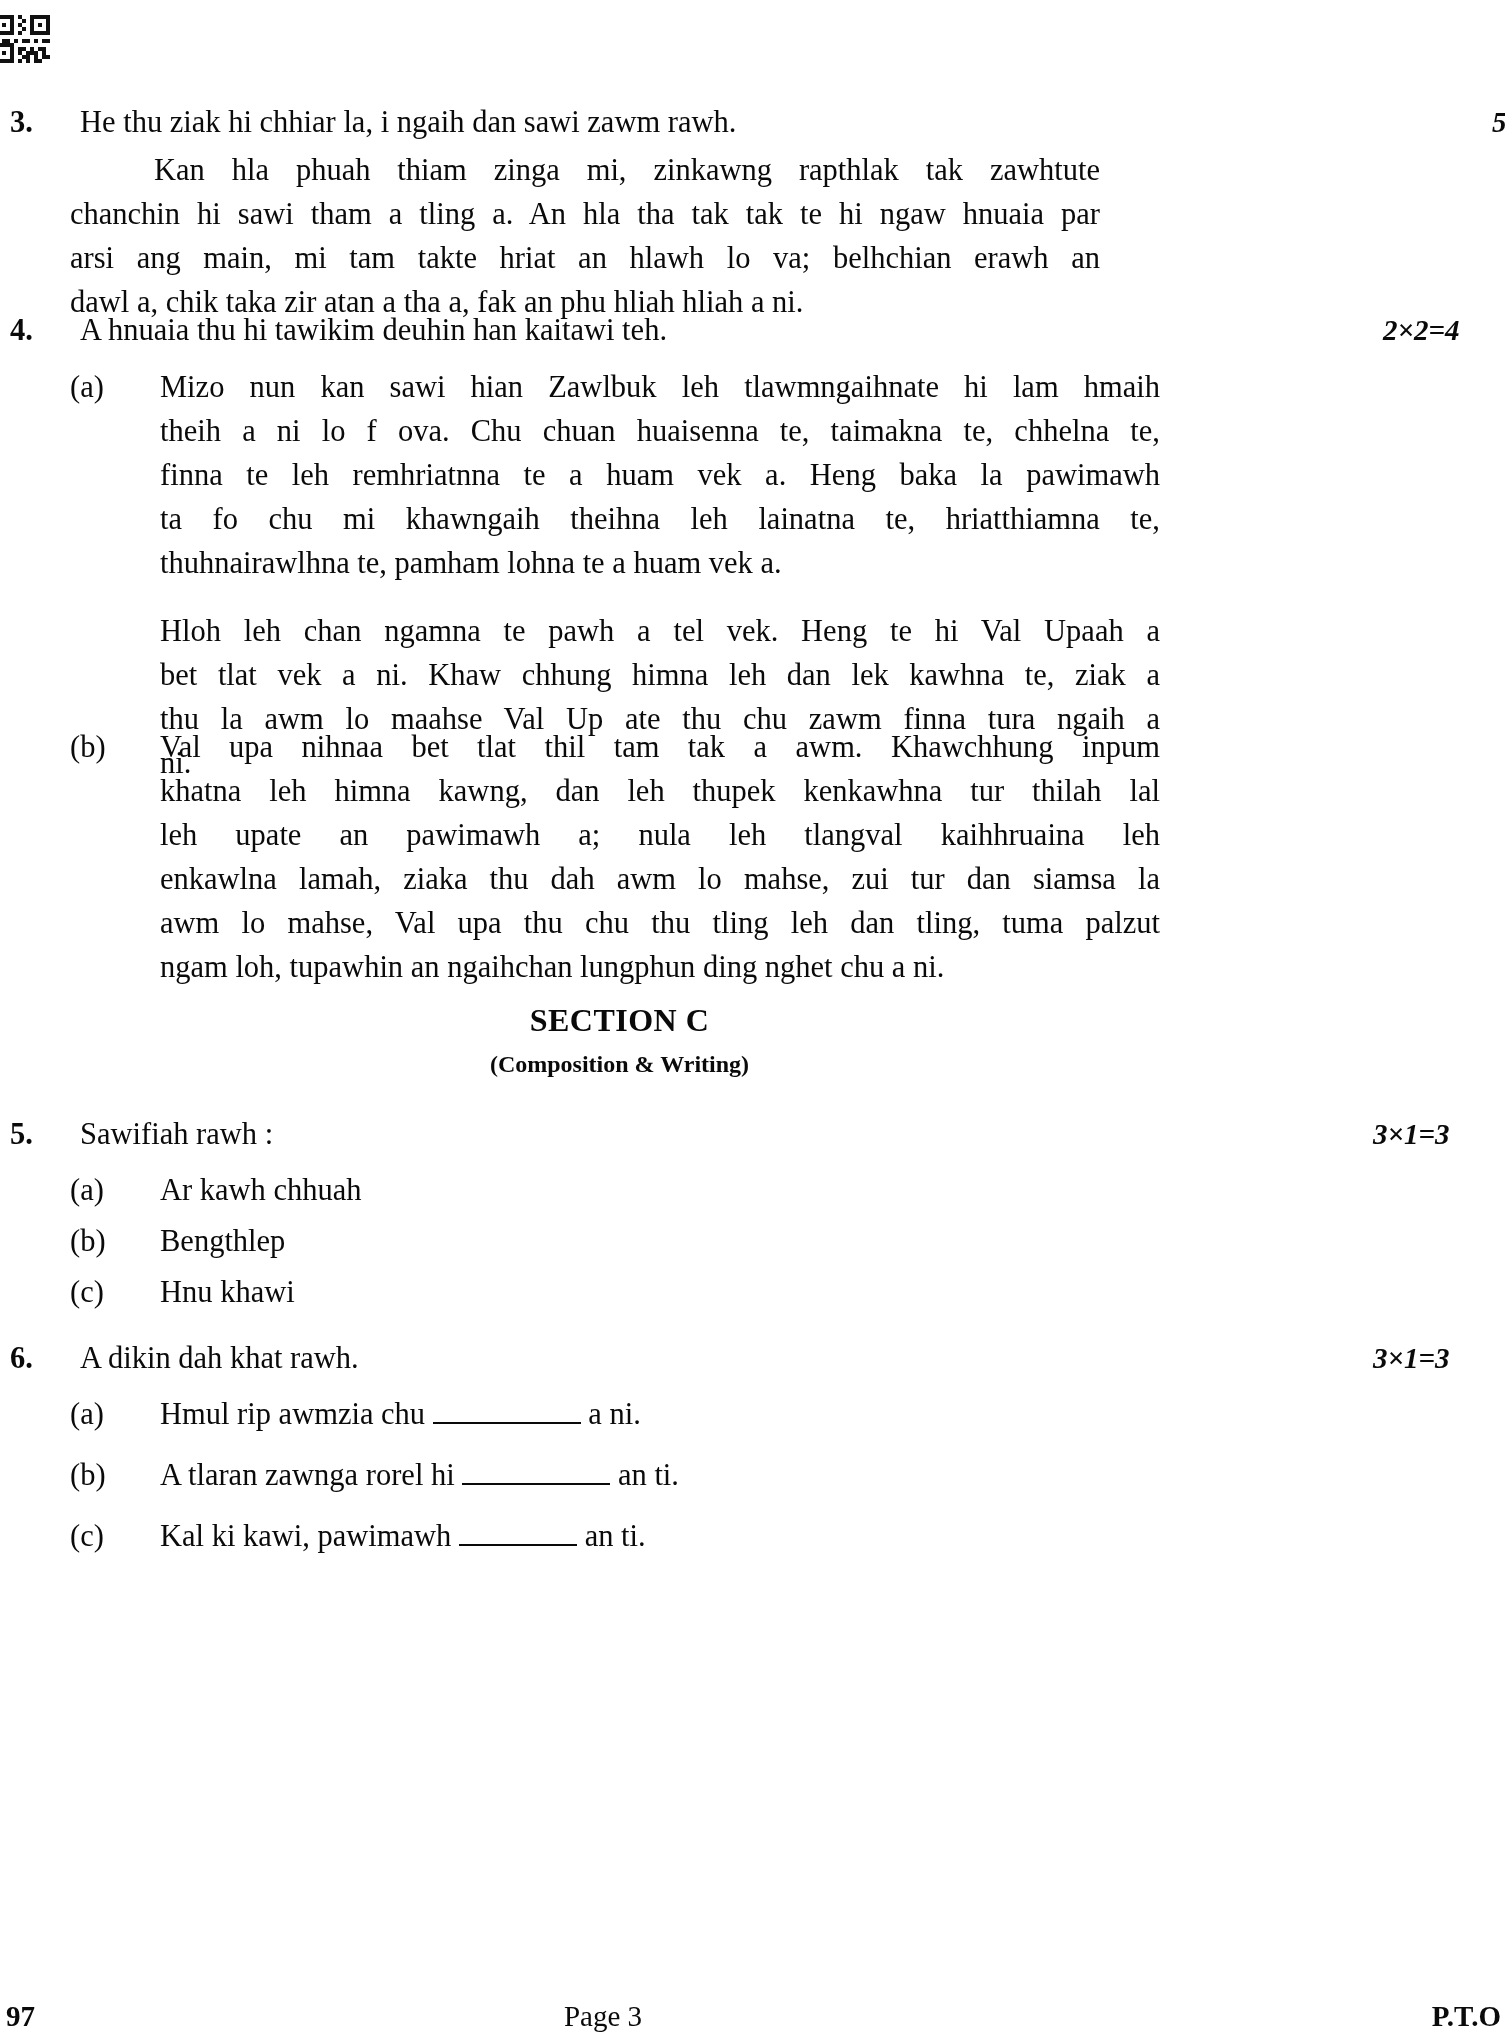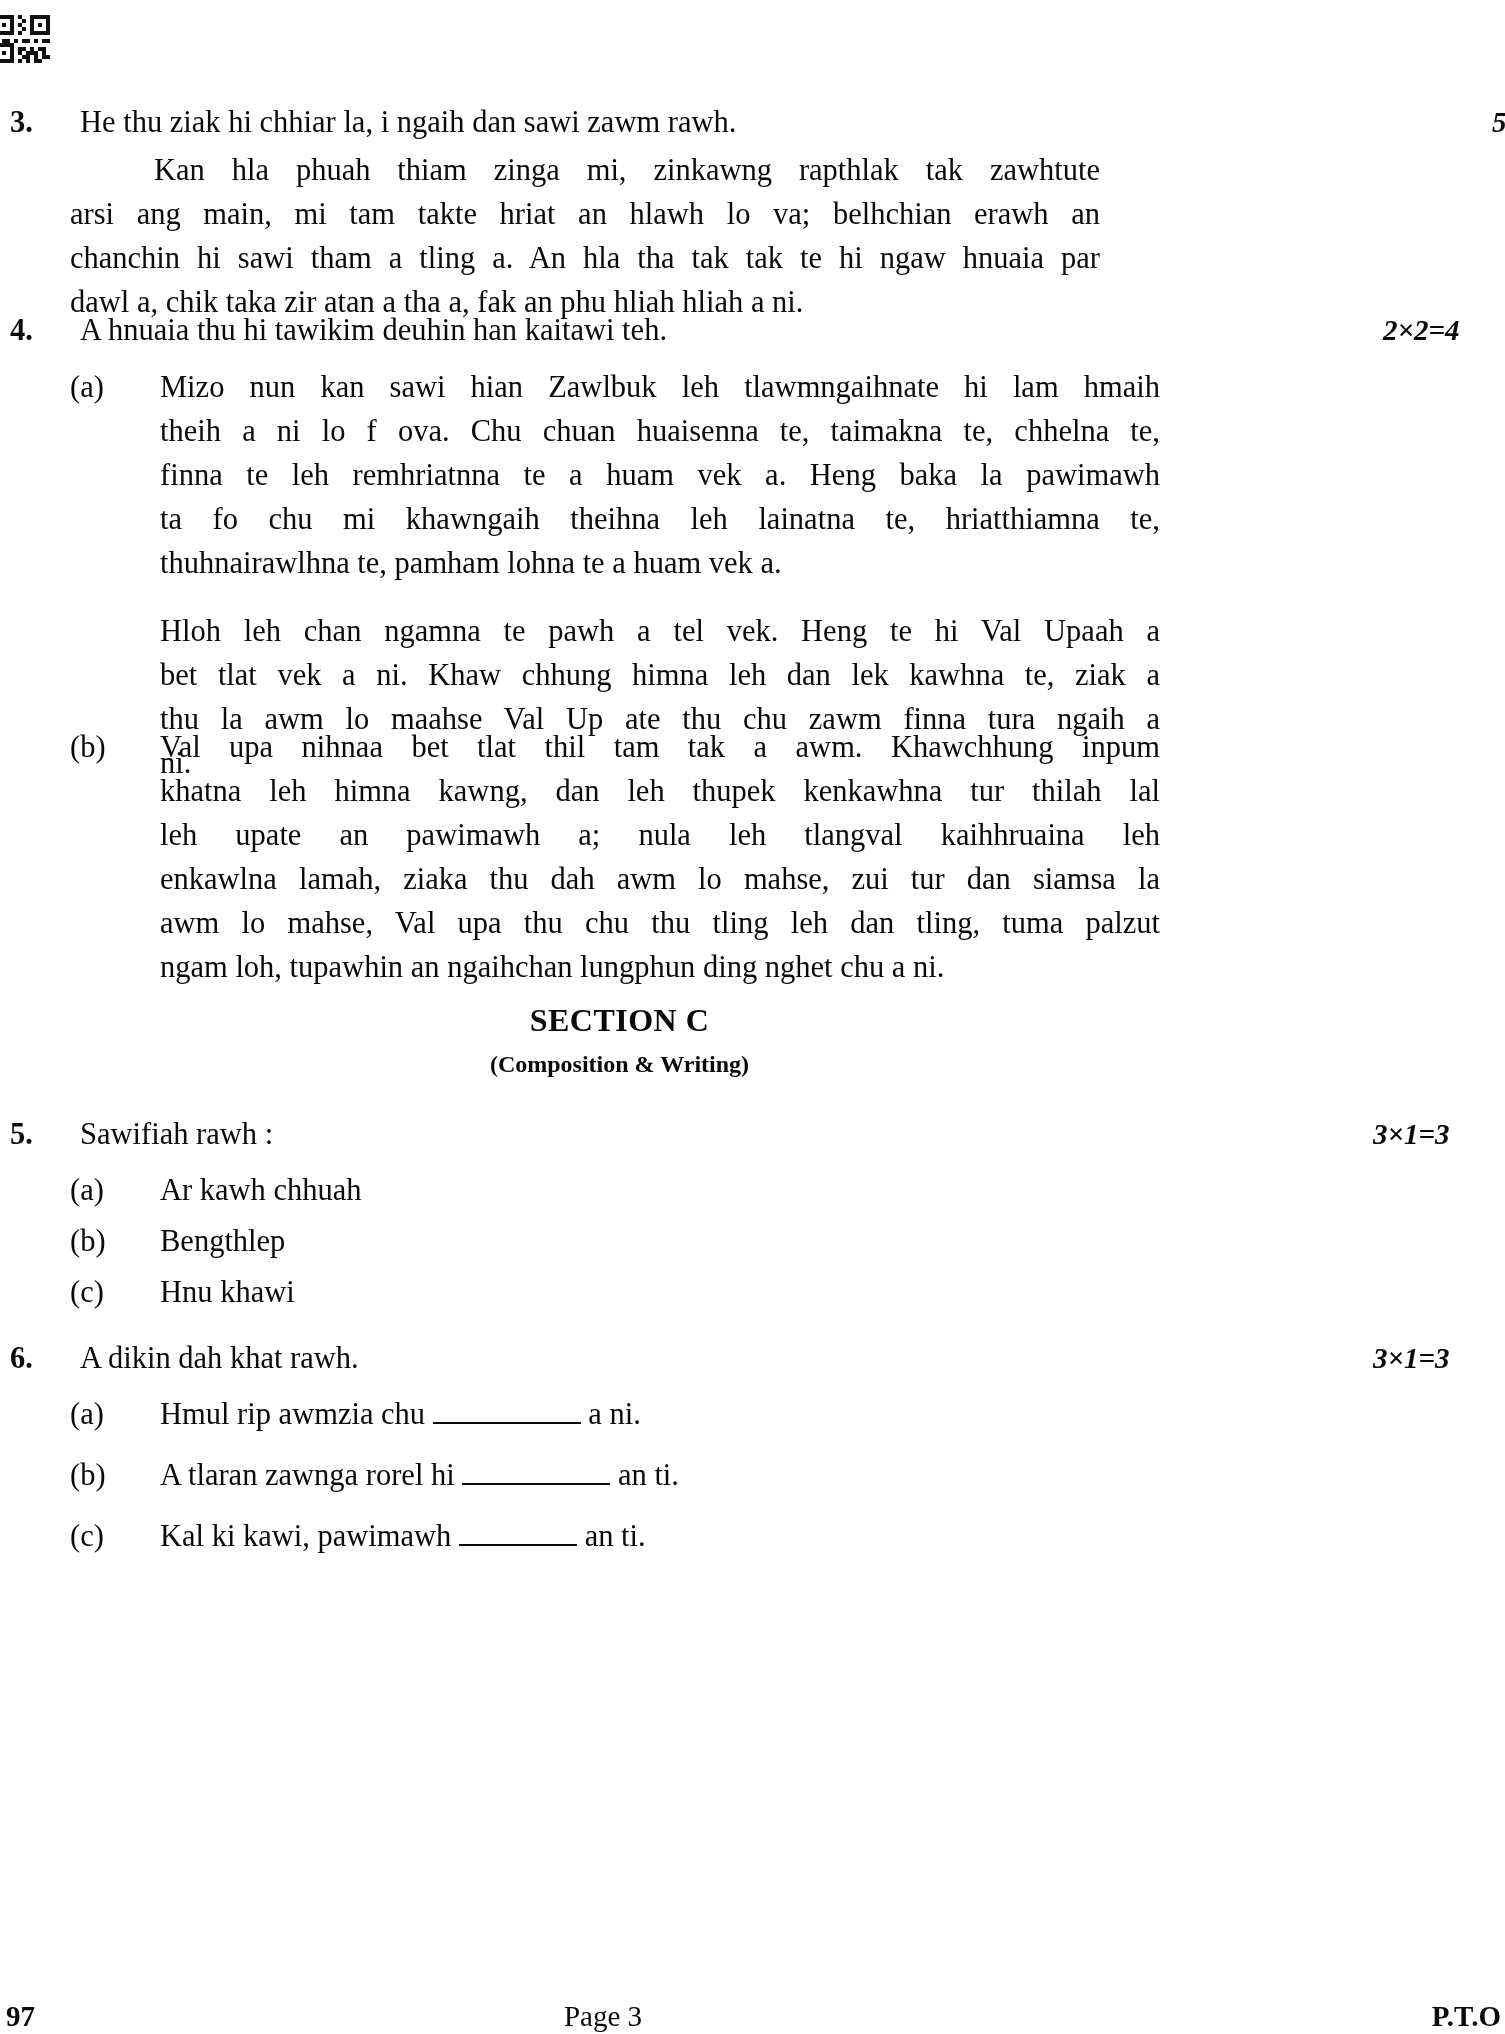--- a/index.html
+++ b/index.html
@@ -203,22 +203,22 @@
   </div>
 
   <div class="q-row" style="left:10px; top:100px; width:1340px;">
     <span class="q-num">3.</span>
     <span class="q-stem">He thu ziak hi chhiar la, i ngaih dan sawi zawm rawh.</span>
   </div>
   <div class="marks" style="left:1492px; top:100px;">5</div>
 
   <div class="para-just" style="position:absolute; left:70px; top:148px; width:1030px;">
     <span class="line" style="text-indent:84px;">Kan hla phuah thiam zinga mi, zinkawng rapthlak tak zawhtute</span>
+    <span class="line">chanchin hi sawi tham a tling a. An hla tha tak tak te hi ngaw hnuaia par</span>
     <span class="line">arsi ang main, mi tam takte hriat an hlawh lo va; belhchian erawh an</span>
-    <span class="line">chanchin hi sawi tham a tling a. An hla tha tak tak te hi ngaw hnuaia par</span>
     <span class="line last">dawl a, chik taka zir atan a tha a, fak an phu hliah hliah a ni.</span>
   </div>
 
   <div class="q-row" style="left:10px; top:308px; width:1340px;">
     <span class="q-num">4.</span>
     <span class="q-stem">A hnuaia thu hi tawikim deuhin han kaitawi teh.</span>
   </div>
   <div class="marks" style="left:1383px; top:308px;">2×2=4</div>
 
   <div class="q-row" style="left:70px; top:365px; width:1100px;">

